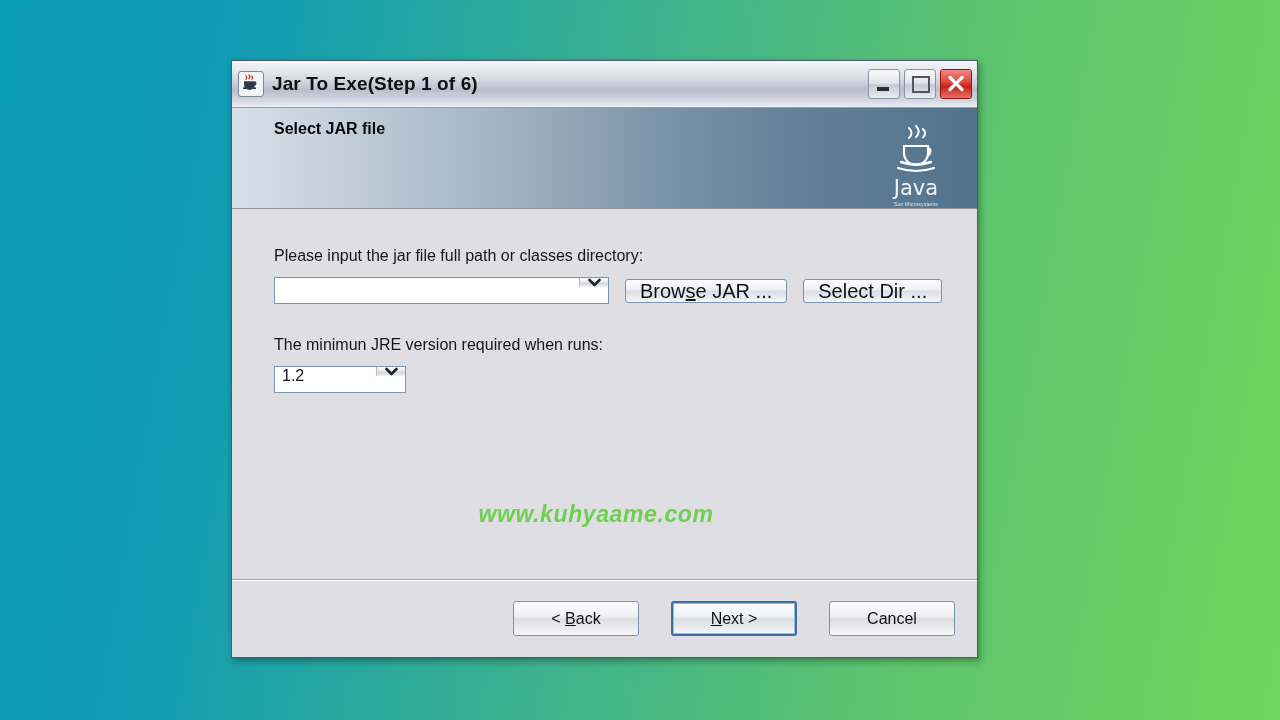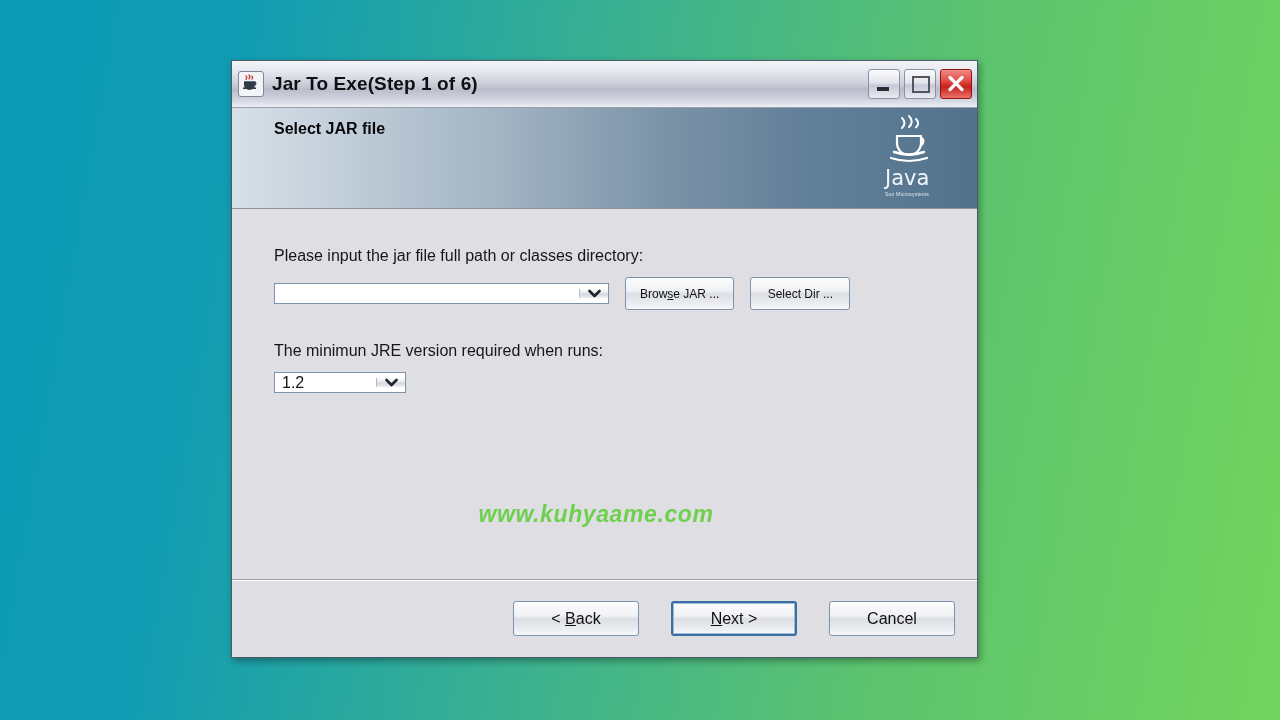--- a/index.html
+++ b/index.html
@@ -123,23 +123,24 @@
     margin: 0 0 6px 0;
   }
   .banner-sub {
     font-size: 16px;
     color: #16181c;
     margin: 0 0 0 38px;
   }
   .java-logo {
     position: absolute;
     right: 30px;
-    top: 6px;
+    top: 16px;
     width: 62px;
     height: 90px;
+    text-align: center;
   }
   .java-word {
     font-size: 21px;
     color: #f2f5f8;
     font-family: "DejaVu Sans", sans-serif;
     line-height: 1;
     margin-top: -2px;
   }
   .java-tag {
     font-size: 5px;
@@ -158,25 +159,25 @@
   }
   .field-label {
     font-size: 16px;
     color: #15161a;
     margin: 0 0 12px 0;
   }
   .row { display: flex; align-items: center; gap: 16px; }
 
   .combo {
     display: flex;
-    align-items: center;
+    align-items: flex-start;
     background: #ffffff;
     border: 1px solid #7b93ad;
     box-sizing: border-box;
-    height: 21px;
+    height: 27px;
   }
   .combo-path { width: 335px; }
   .combo-text {
     flex: 1 1 auto;
     font-size: 15px;
     color: #15161a;
     display: flex;
     align-items: center;
     padding-left: 7px;
     background: #ffffff;
@@ -185,27 +186,27 @@
     flex: 0 0 28px;
     background: linear-gradient(to bottom, #fdfdfe 0%, #e7e9ee 45%, #d2d5dd 55%, #eef0f4 100%);
     border-left: 1px solid #b6bcc6;
     border-radius: 0 2px 2px 0;
     display: flex;
     align-items: center;
     justify-content: center;
   }
 
   .btn {
-    height: 33px;
+    height: 24px;
     min-width: 100px;
     padding: 0 14px;
     background: linear-gradient(to bottom, #fdfdfe 0%, #f0f1f4 42%, #dcdee4 52%, #eef0f4 88%, #f8f9fb 100%);
     border: 1px solid #7b93ad;
     border-radius: 3px;
-    font-size: 12px;
+    font-size: 20px;
     color: #101114;
     font-family: "Liberation Sans", sans-serif;
     cursor: default;
     white-space: nowrap;
   }
   .btn.focused {
     border: 2px solid #3a6ea5;
     box-shadow: 0 0 0 1px #9fb8d4 inset;
   }
 

